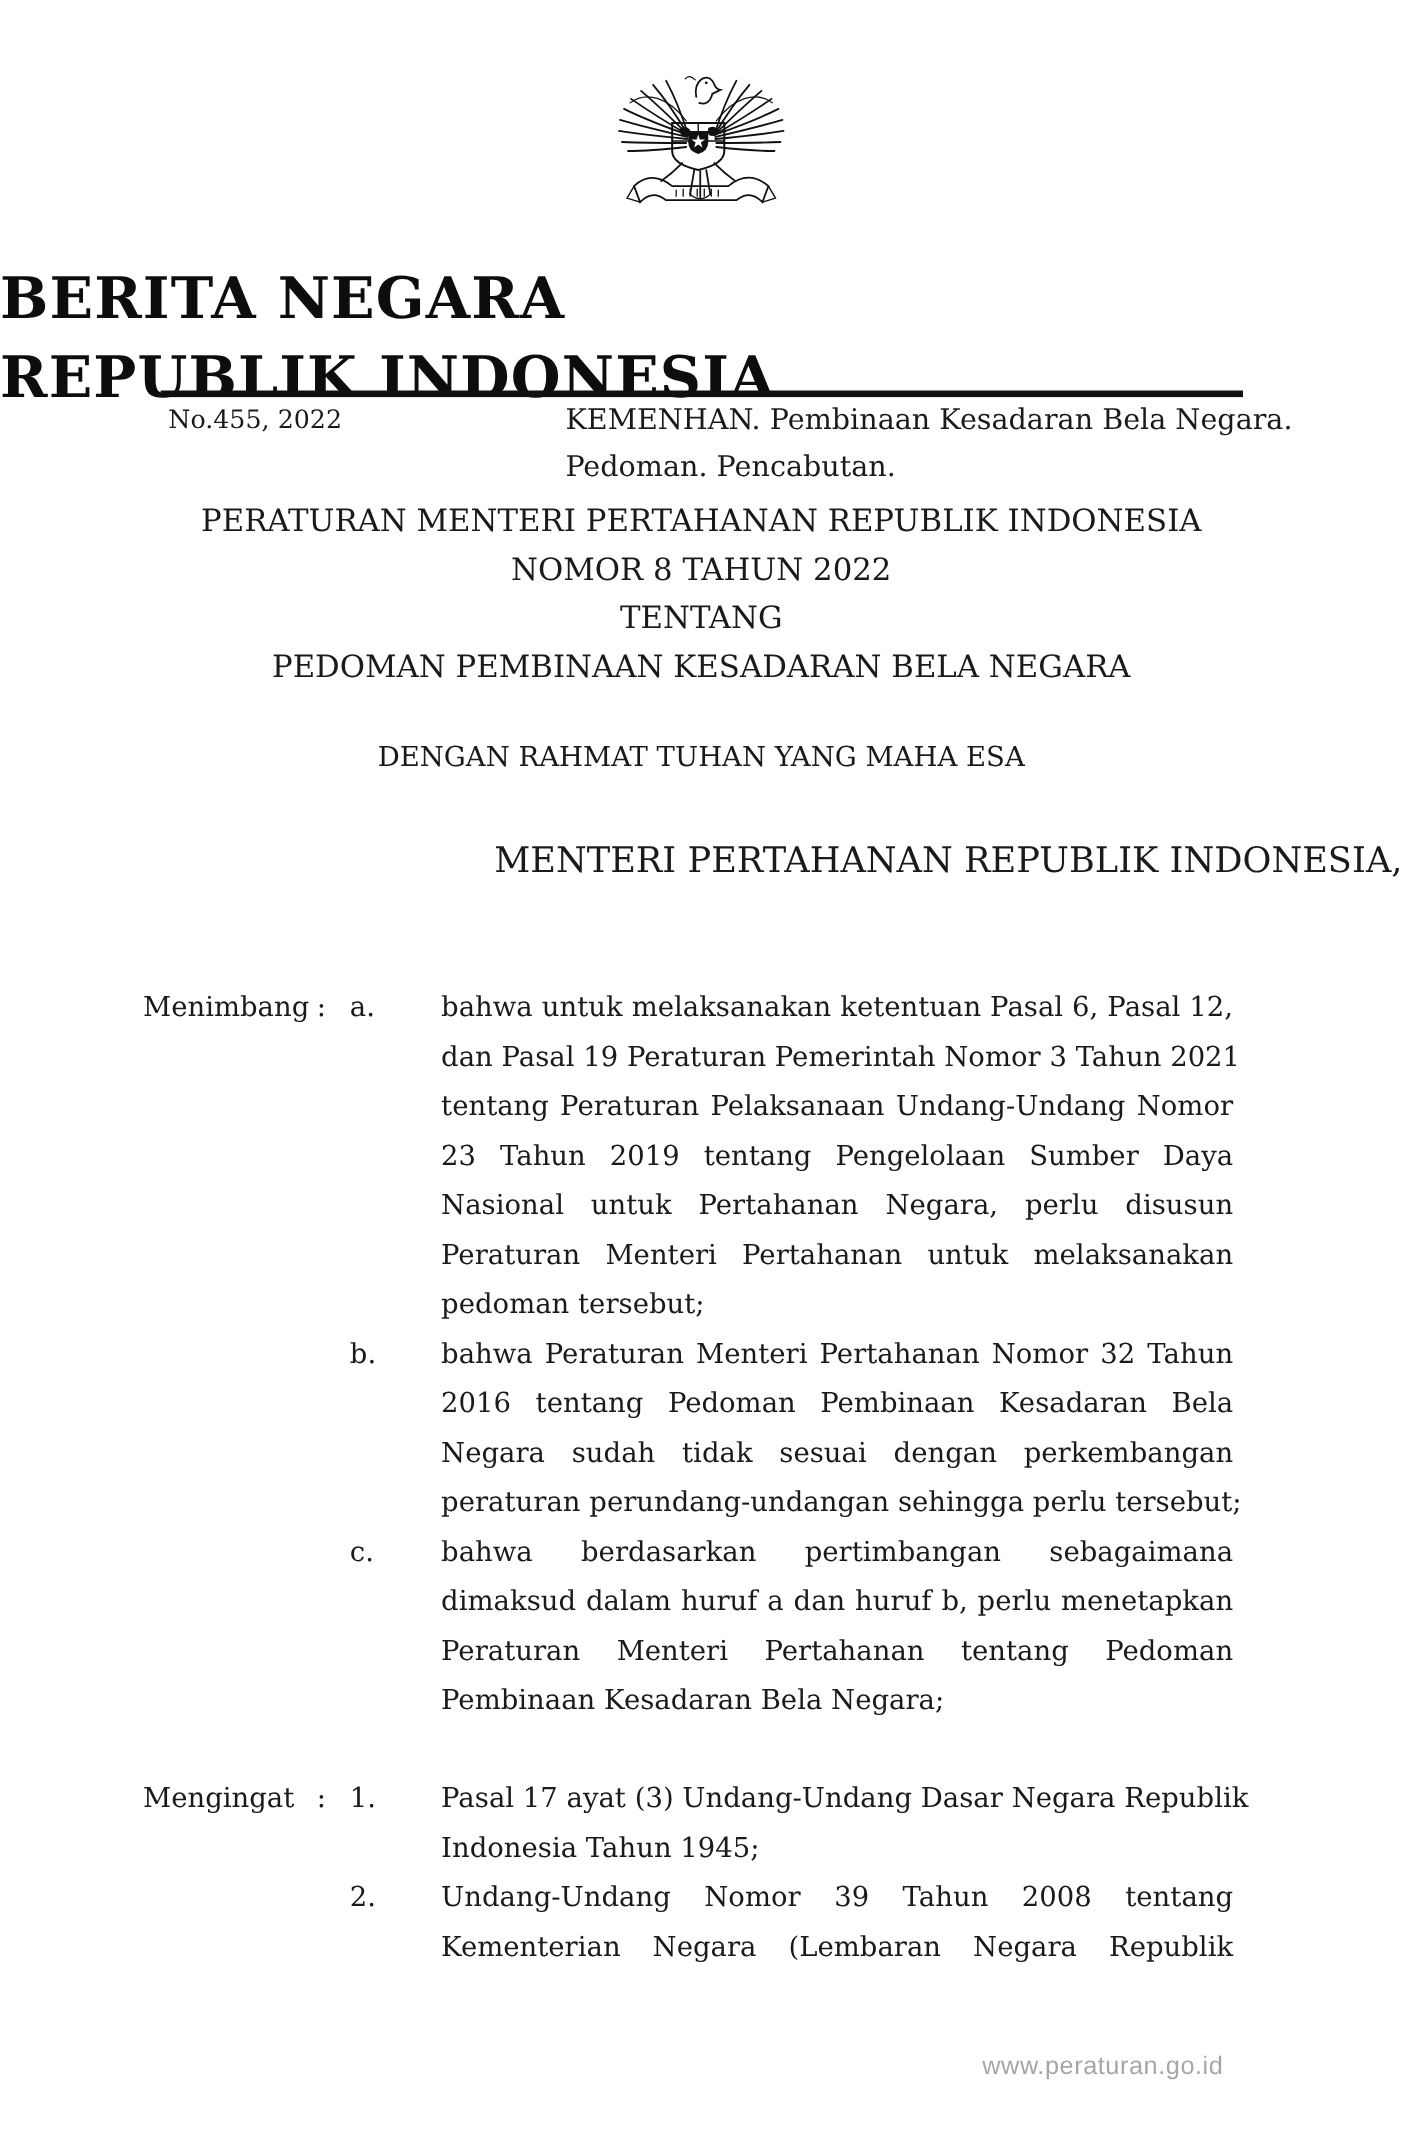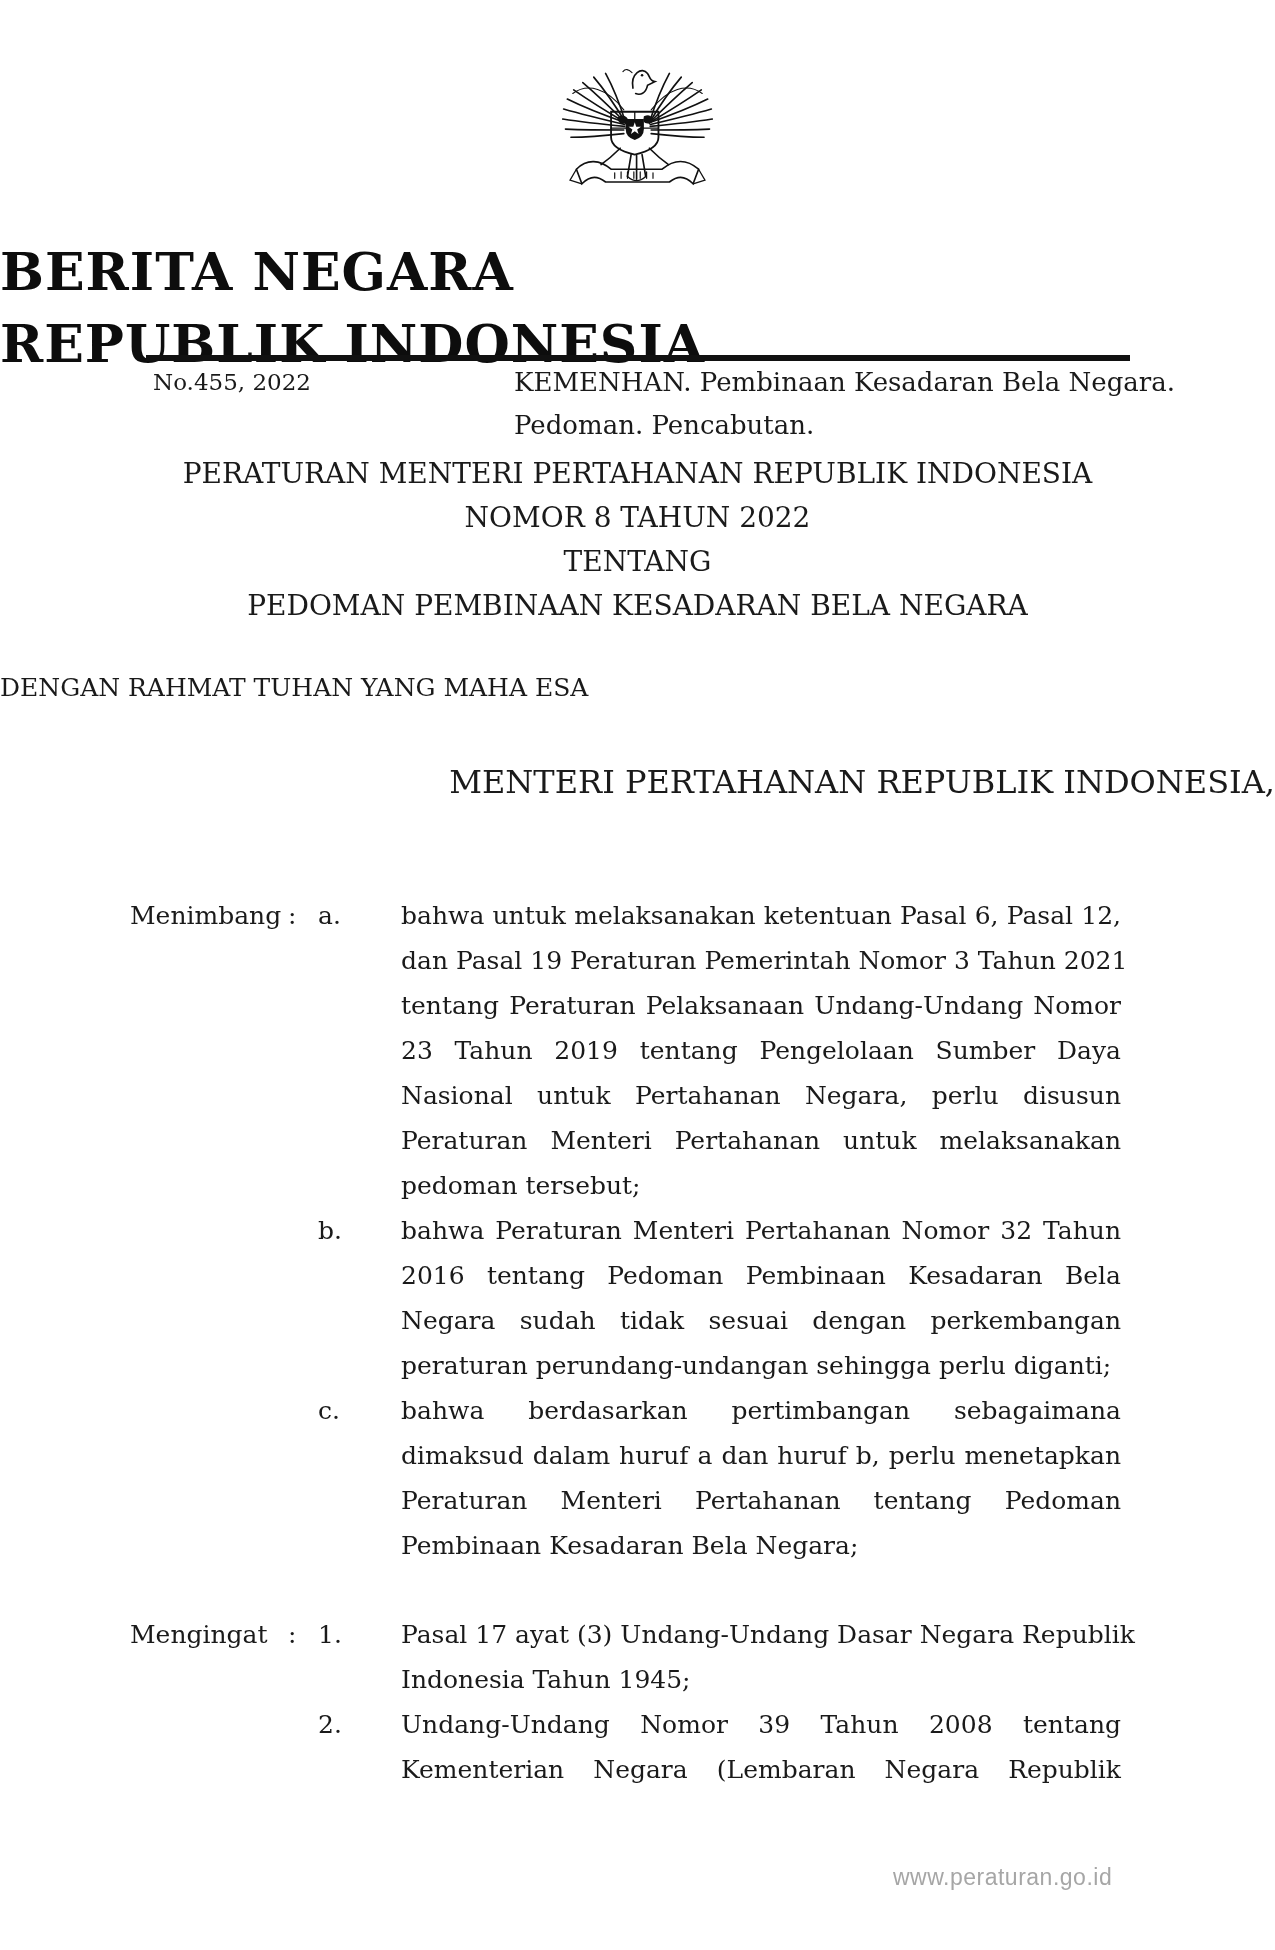--- a/index.html
+++ b/index.html
@@ -8,21 +8,21 @@
     font-family:"DejaVu Serif","Liberation Serif",serif;color:#1a1a1a;overflow:hidden;
   }
   .emblem{position:absolute;left:560px;top:55px;width:155px;height:150px;}
   .masthead{position:absolute;left:0;top:236px;width:1275px;text-align:left;
     font-weight:700;font-size:52px;line-height:72px;letter-spacing:1px;color:#0d0d0d;}
   .rule{position:absolute;left:146px;top:355px;width:984px;height:6px;background:#111;}
   .issue-no{position:absolute;left:153px;top:361px;font-size:23px;line-height:43px;}
   .subject{position:absolute;left:514px;top:361px;width:616px;font-size:26px;line-height:43px;}
   .reg-title{position:absolute;left:0;top:452px;width:1275px;text-align:center;
     font-size:28px;line-height:44px;}
-  .invocation{position:absolute;left:0;top:673px;width:1275px;font-size:25px;}
+  .invocation{position:absolute;left:0;top:673px;width:1275px;text-align:center;font-size:25px;}
   .authority{position:absolute;left:0;top:763px;width:1275px;text-align:right;font-size:32px;}
   .section{position:absolute;left:130px;width:992px;font-size:25px;line-height:45px;}
   #sec-menimbang{top:893px;}
   #sec-mengingat{top:1612px;}
   .sec-label{position:absolute;left:0;top:0;}
   .sec-colon{position:absolute;left:158px;top:0;}
   .items{margin-left:188px;}
   .item{position:relative;}
   .marker{position:absolute;left:0;top:0;}
   .lines{margin-left:83px;width:720px;}
@@ -121,21 +121,21 @@
           <div class="jline">Peraturan Menteri Pertahanan untuk melaksanakan</div>
           <div class="lline">pedoman tersebut;</div>
         </div>
       </div>
       <div class="item">
         <span class="marker">b.</span>
         <div class="lines">
           <div class="jline">bahwa Peraturan Menteri Pertahanan Nomor 32 Tahun</div>
           <div class="jline">2016 tentang Pedoman Pembinaan Kesadaran Bela</div>
           <div class="jline">Negara sudah tidak sesuai dengan perkembangan</div>
-          <div class="lline">peraturan perundang-undangan sehingga perlu diganti;</div>
+          <div class="lline">peraturan perundang-undangan sehingga perlu tersebut;</div>
         </div>
       </div>
       <div class="item">
         <span class="marker">c.</span>
         <div class="lines">
           <div class="jline">bahwa berdasarkan pertimbangan sebagaimana</div>
           <div class="jline">dimaksud dalam huruf a dan huruf b, perlu menetapkan</div>
           <div class="jline">Peraturan Menteri Pertahanan tentang Pedoman</div>
           <div class="lline">Pembinaan Kesadaran Bela Negara;</div>
         </div>

